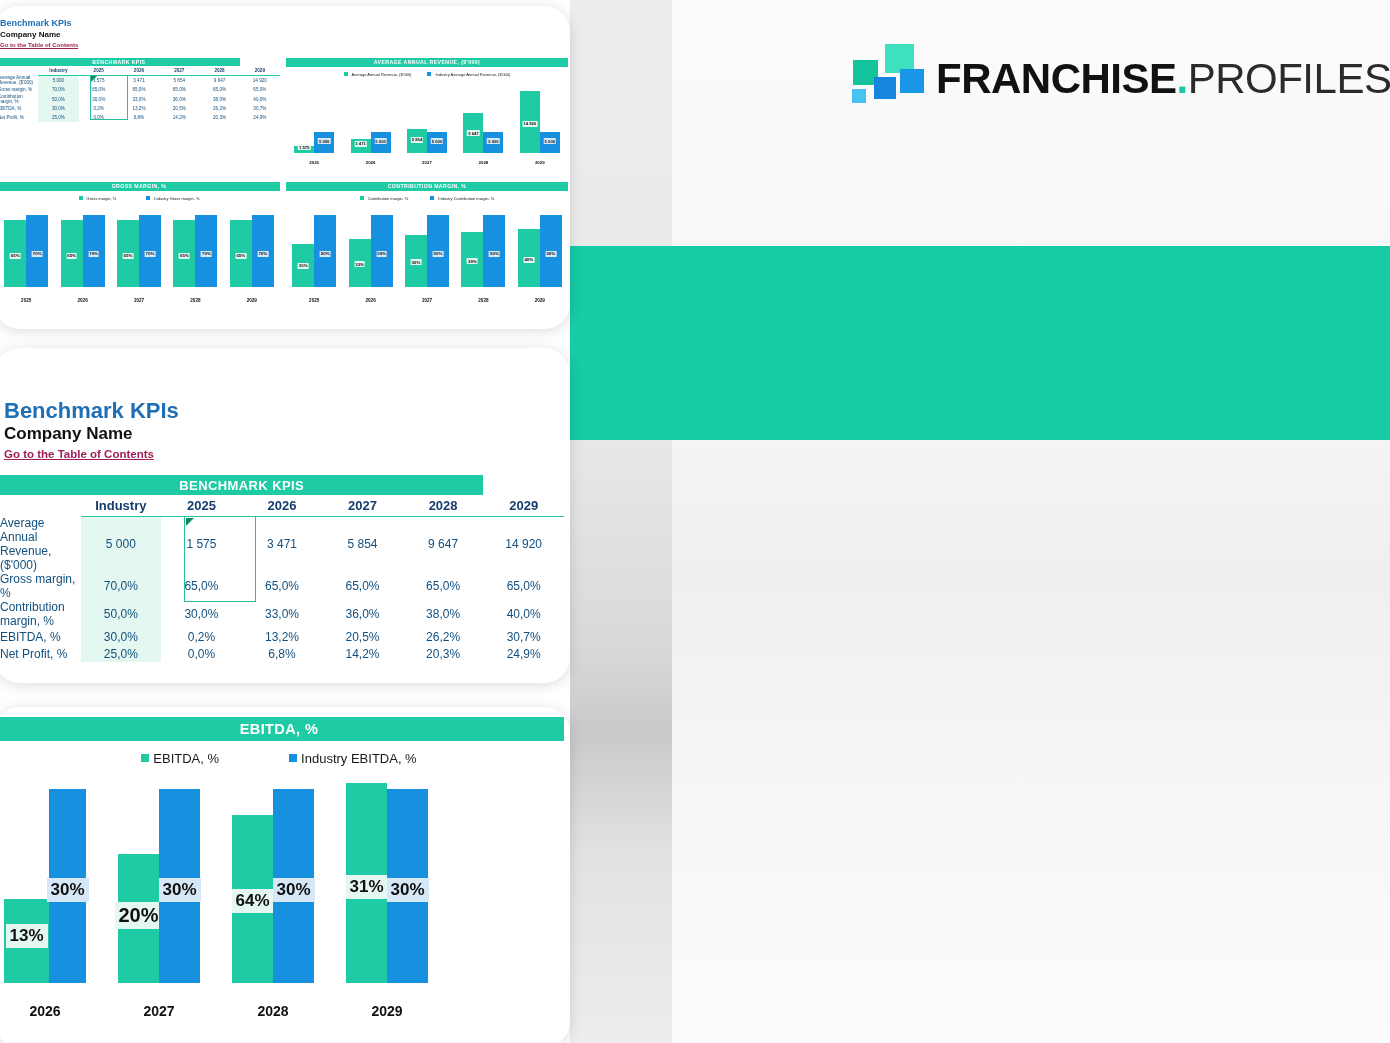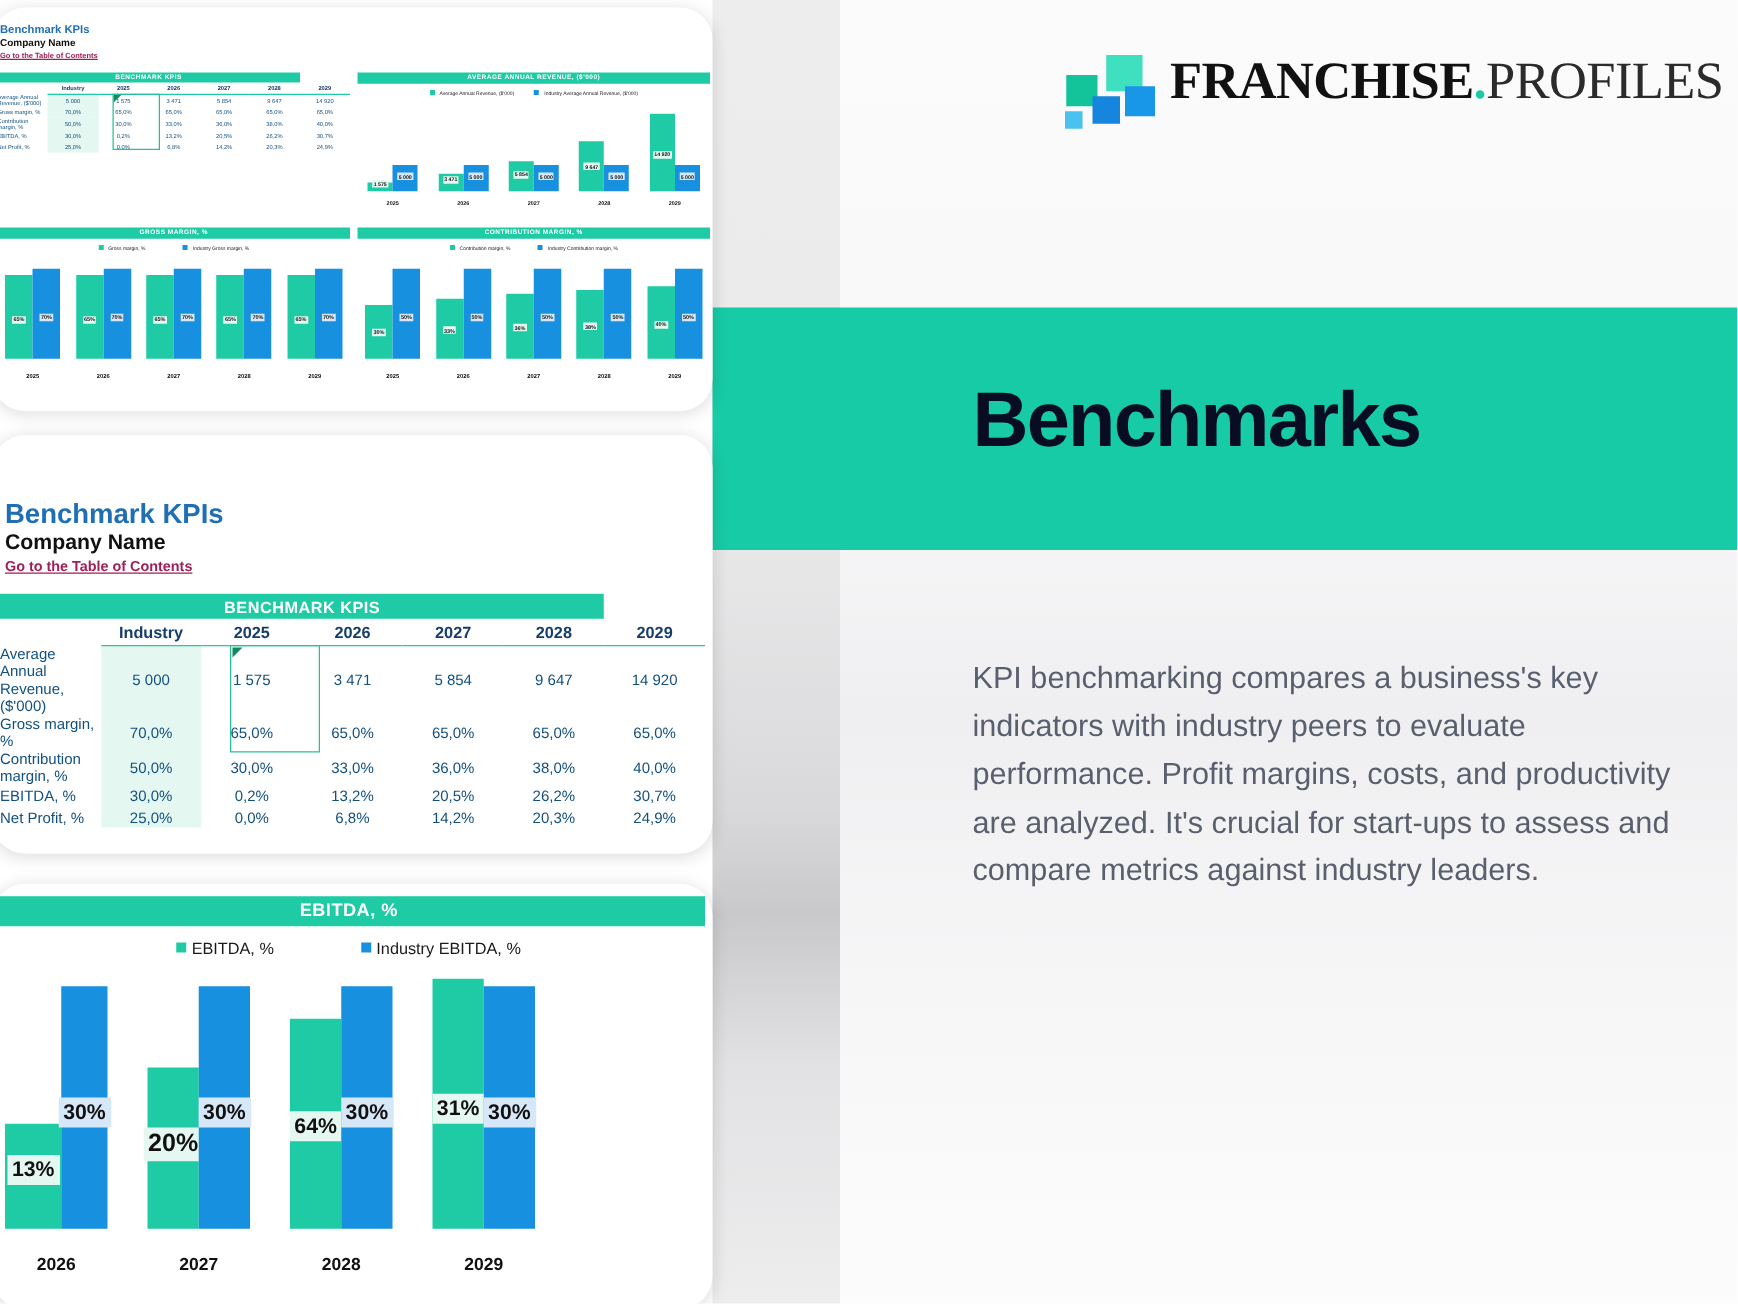--- a/index.html
+++ b/index.html
@@ -41,21 +41,21 @@
     font-weight: 700;
     letter-spacing: -1.4px;
     color: #080d24;
     line-height: 1;
   }
 
   
   .logo-wrap {
     position: absolute;
     left: 852px; top: 44px;
-    display: flex; align-items: flex-start; font-family: Liberation Serif, serif;
+    display: flex; align-items: flex-end;
   }
   .logo-mark {
     position: relative;
     width: 66px; height: 56px;
     margin-right: 18px;
   }
   .logo-mark i { position: absolute; display: block; }
   .sq-a { left: 1px;  top: 16px; width: 25px; height: 25px; background: #13C49B; }
   .sq-b { left: 33px; top: 0px;  width: 29px; height: 29px; background: #3EE0C0; }
   .sq-c { left: 22px; top: 33px; width: 22px; height: 22px; background: #1585DD; }
@@ -164,34 +164,32 @@
 </style>
 </head>
 <body>
 
 <div id="page">
 
   <div class="bg-gray-strip"></div>
   <div class="bg-white-right"></div>
 
   <div class="teal-banner"></div>
-  <div class="banner-title">Benchmarks</div>
 
   <div class="logo-wrap">
     <span class="logo-mark">
       <i class="sq-a"></i>
         <i class="sq-b"></i>
         <i class="sq-c"></i>
         <i class="sq-d"></i>
         <i class="sq-e"></i>
     </span>
     <span class="logo-text"><span class="bold">FRANCHISE</span><span class="dot">.</span><span class="thin">PROFILES</span></span>
   </div>
 
-  <div class="body-copy">KPI benchmarking compares a business's key indicators with industry peers to evaluate performance. Profit margins, costs, and productivity are analyzed. It's crucial for start-ups to assess and compare metrics against industry leaders.</div>
 
   <div class="card" id="card-top">
     <div style="position:absolute;left:6px;top:12px;font-size:9px;" class="sheet-h1">Benchmark KPIs</div>
     <div style="position:absolute;left:6px;top:24px;font-size:8px;" class="sheet-h2">Company Name</div>
     <div style="position:absolute;left:6px;top:36px;font-size:6px;" class="sheet-link">Go to the Table of Contents</div>
 
     <div style="position:absolute;left:4px;top:52px;width:282px;">
       <table class="kpi-table" style="width:282px;font-size:4.6px;">
         <tbody>
             <tr class="kpi-banner-row">

